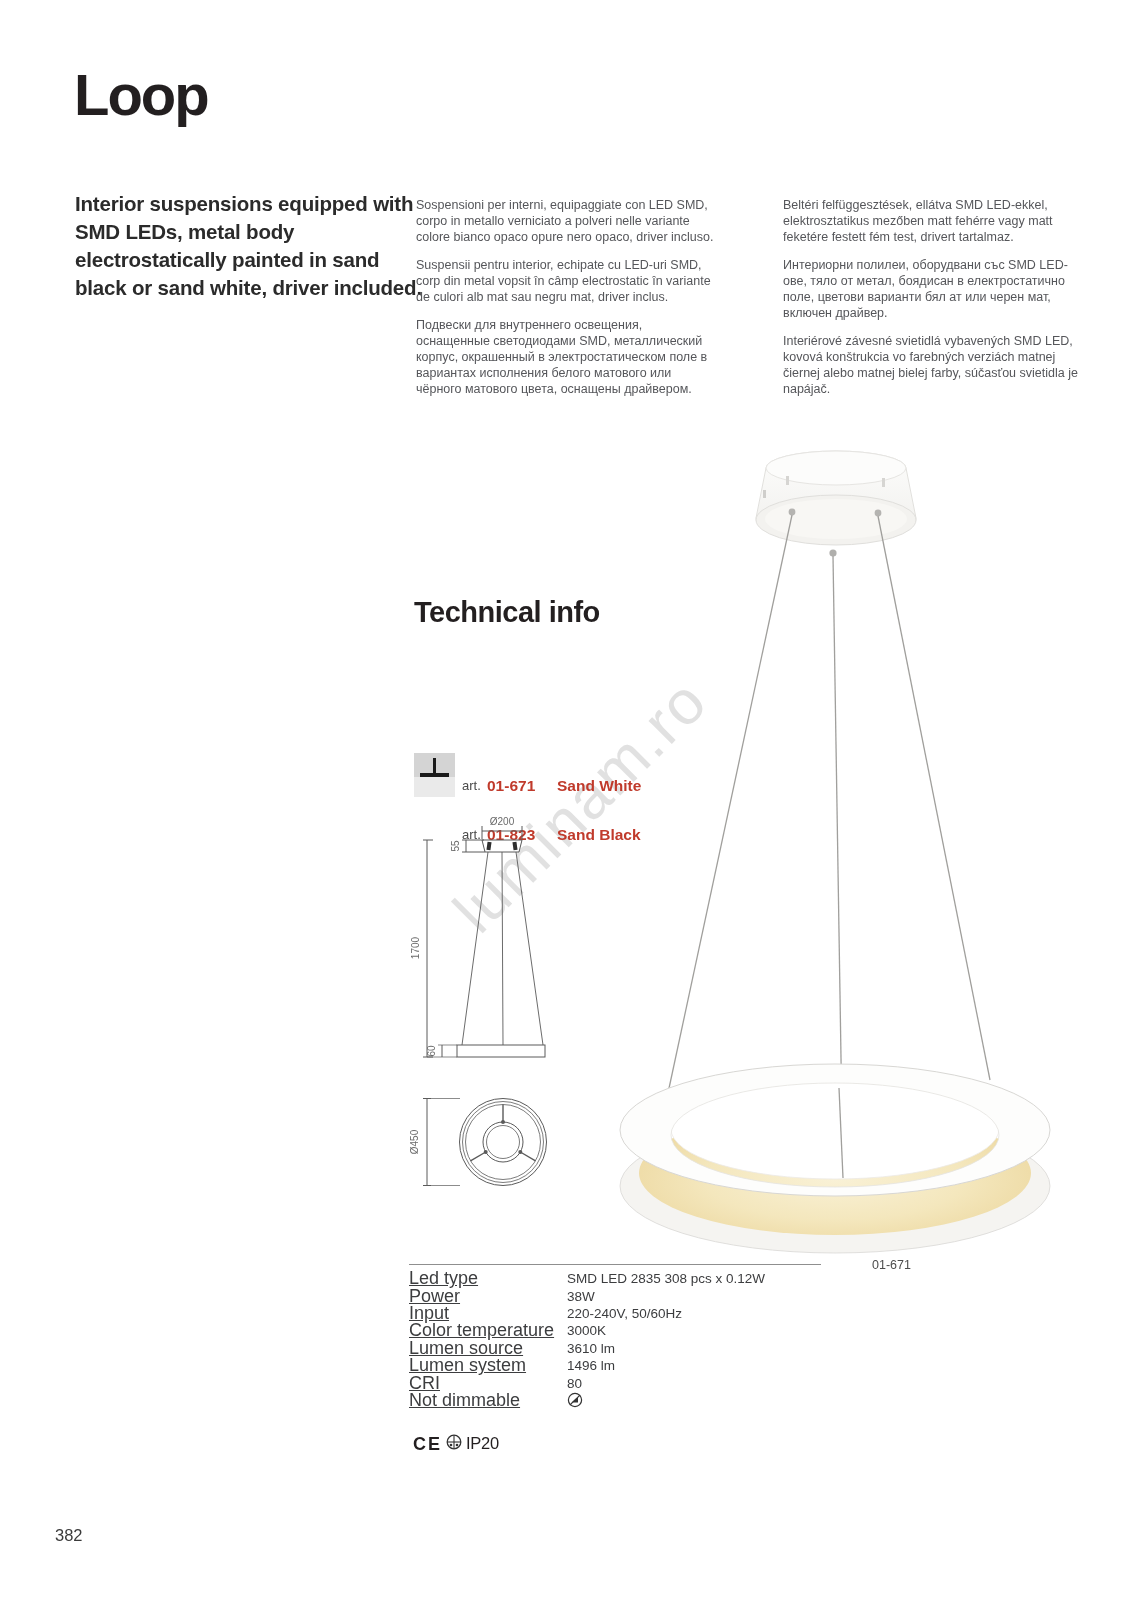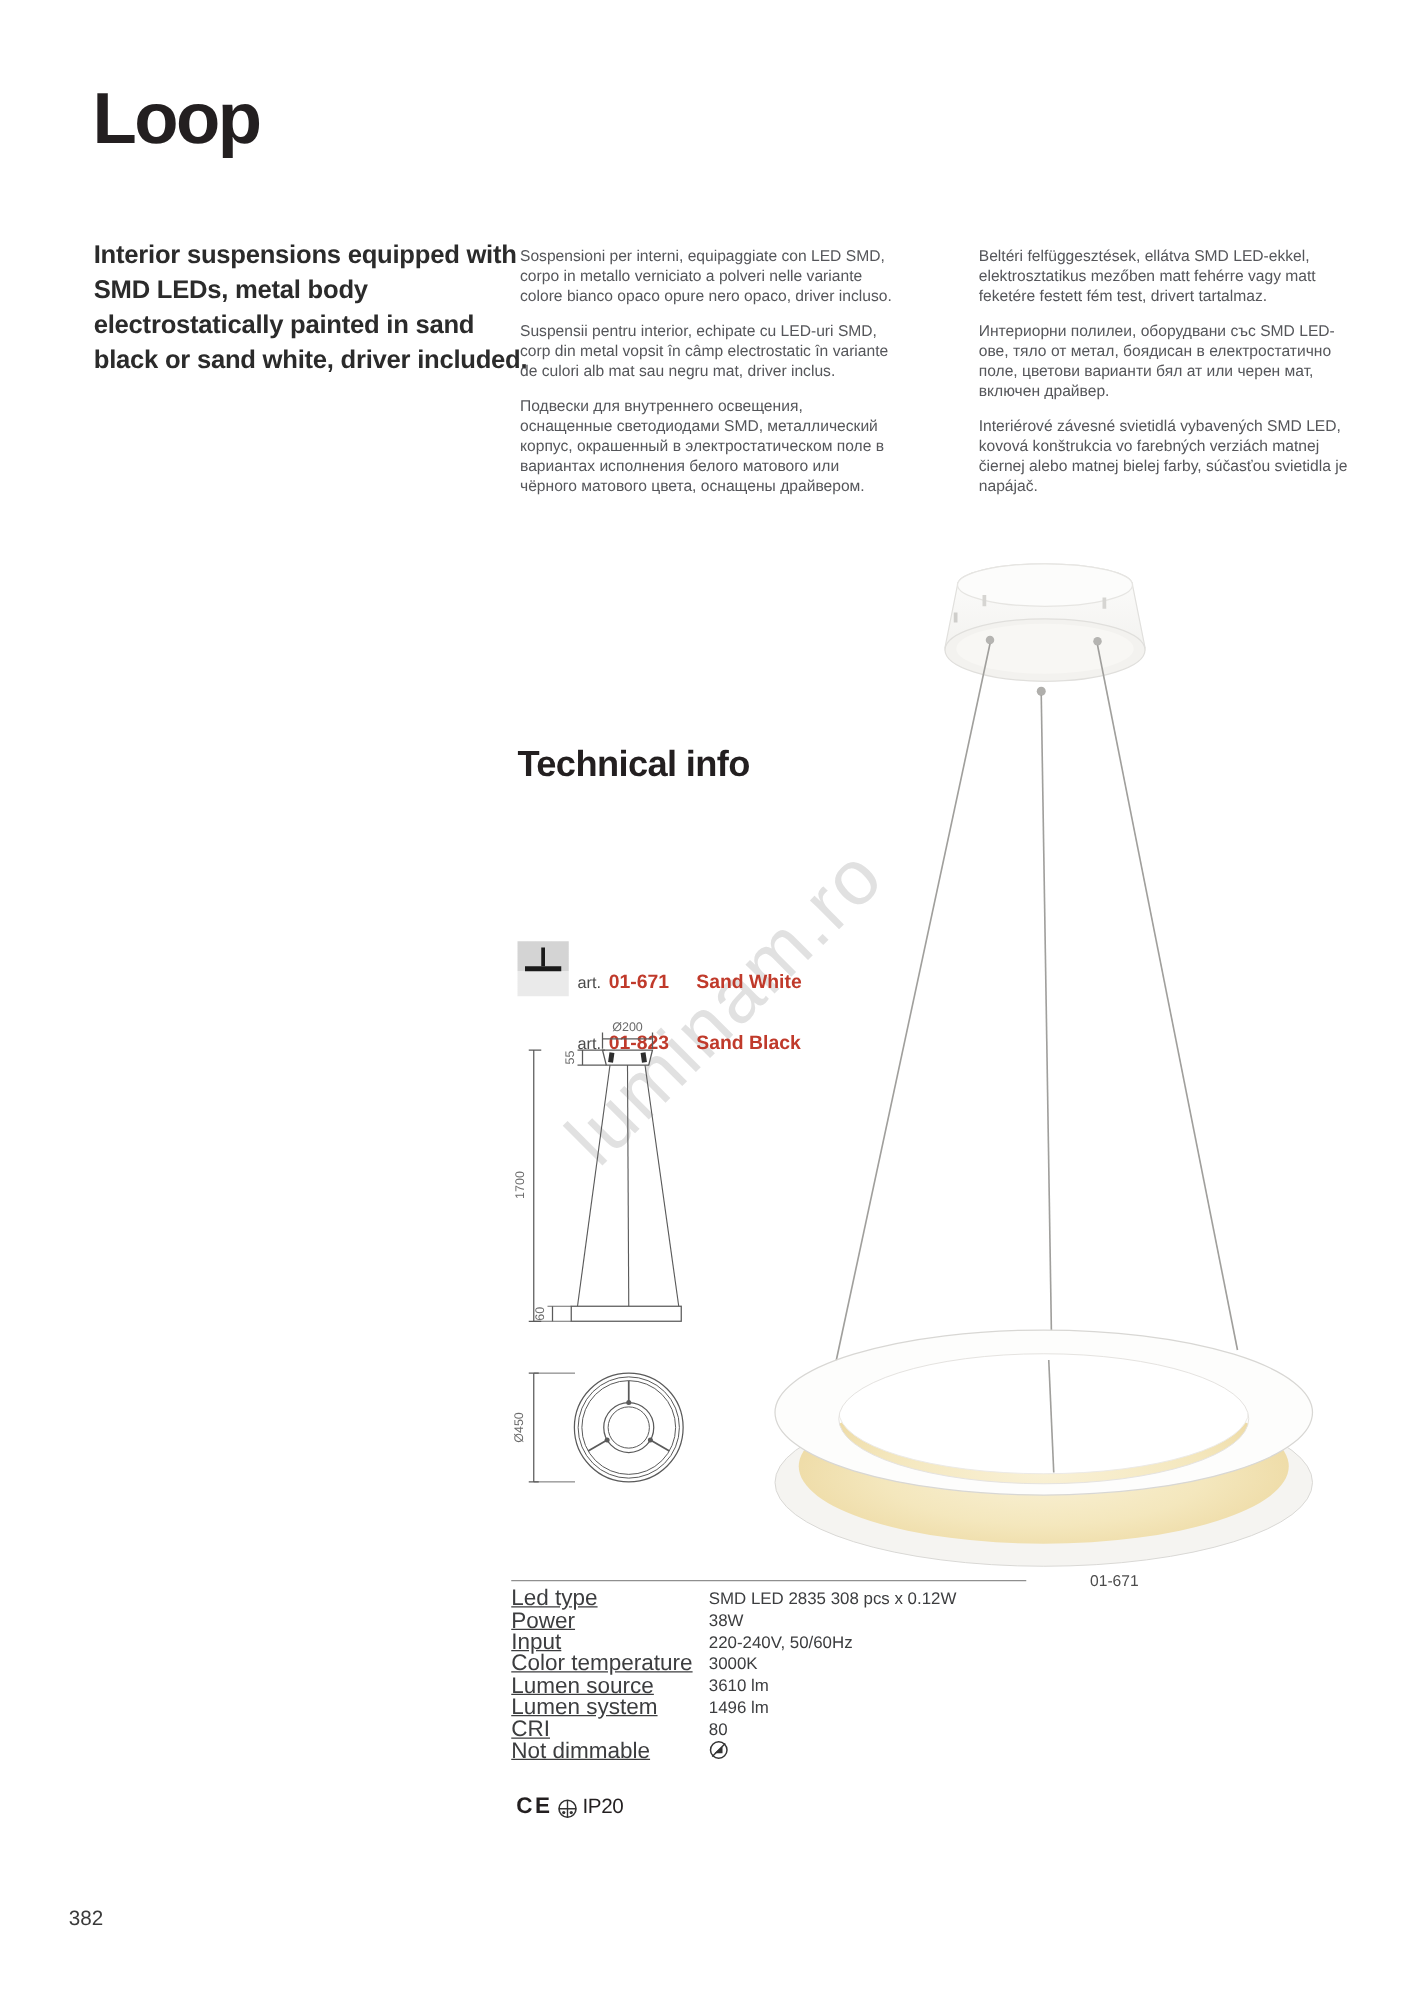--- a/index.html
+++ b/index.html
@@ -29,21 +29,21 @@
   .art-row{display:flex;align-items:center;height:29px;margin-top:20px;}
   .art-prefix{color:#4a4a4a;width:25px;}
   .art-code{color:#c03a2b;font-weight:700;font-size:15.5px;width:70px;}
   .art-finish{color:#c03a2b;font-weight:700;font-size:15.5px;}
   
   .spec-table{left:409px;top:1264px;width:412px;border-top:1px solid #8f8f8f;padding-top:5px;}
   .spec-row{display:flex;height:17.4px;align-items:center;}
   .spec-label{width:158px;font-size:18px;color:#3c3d3f;text-decoration:underline;}
   .spec-value{font-size:13.5px;color:#3c3d3f;}
   .photo-caption{left:872px;top:1258px;font-size:12.5px;color:#4c4c4c;}
-  .certs{left:413px;top:1434px;display:flex;align-items:flex-end;gap:4px;}
+  .certs{left:413px;top:1434px;display:flex;align-items:flex-start;gap:4px;}
   .ce-mark{font-size:18px;font-weight:700;letter-spacing:2px;color:#231f20;}
   .ip-rating{font-size:16.5px;font-weight:400;letter-spacing:-.3px;color:#231f20;}
   .page-number{left:55px;top:1526px;font-size:16.5px;color:#3a3a3a;}
   svg text{font-family:"Liberation Sans","DejaVu Sans",sans-serif;}
 </style>
 </head>
 <body>
 
 <div class="abs watermark">luminam.ro</div>
 

